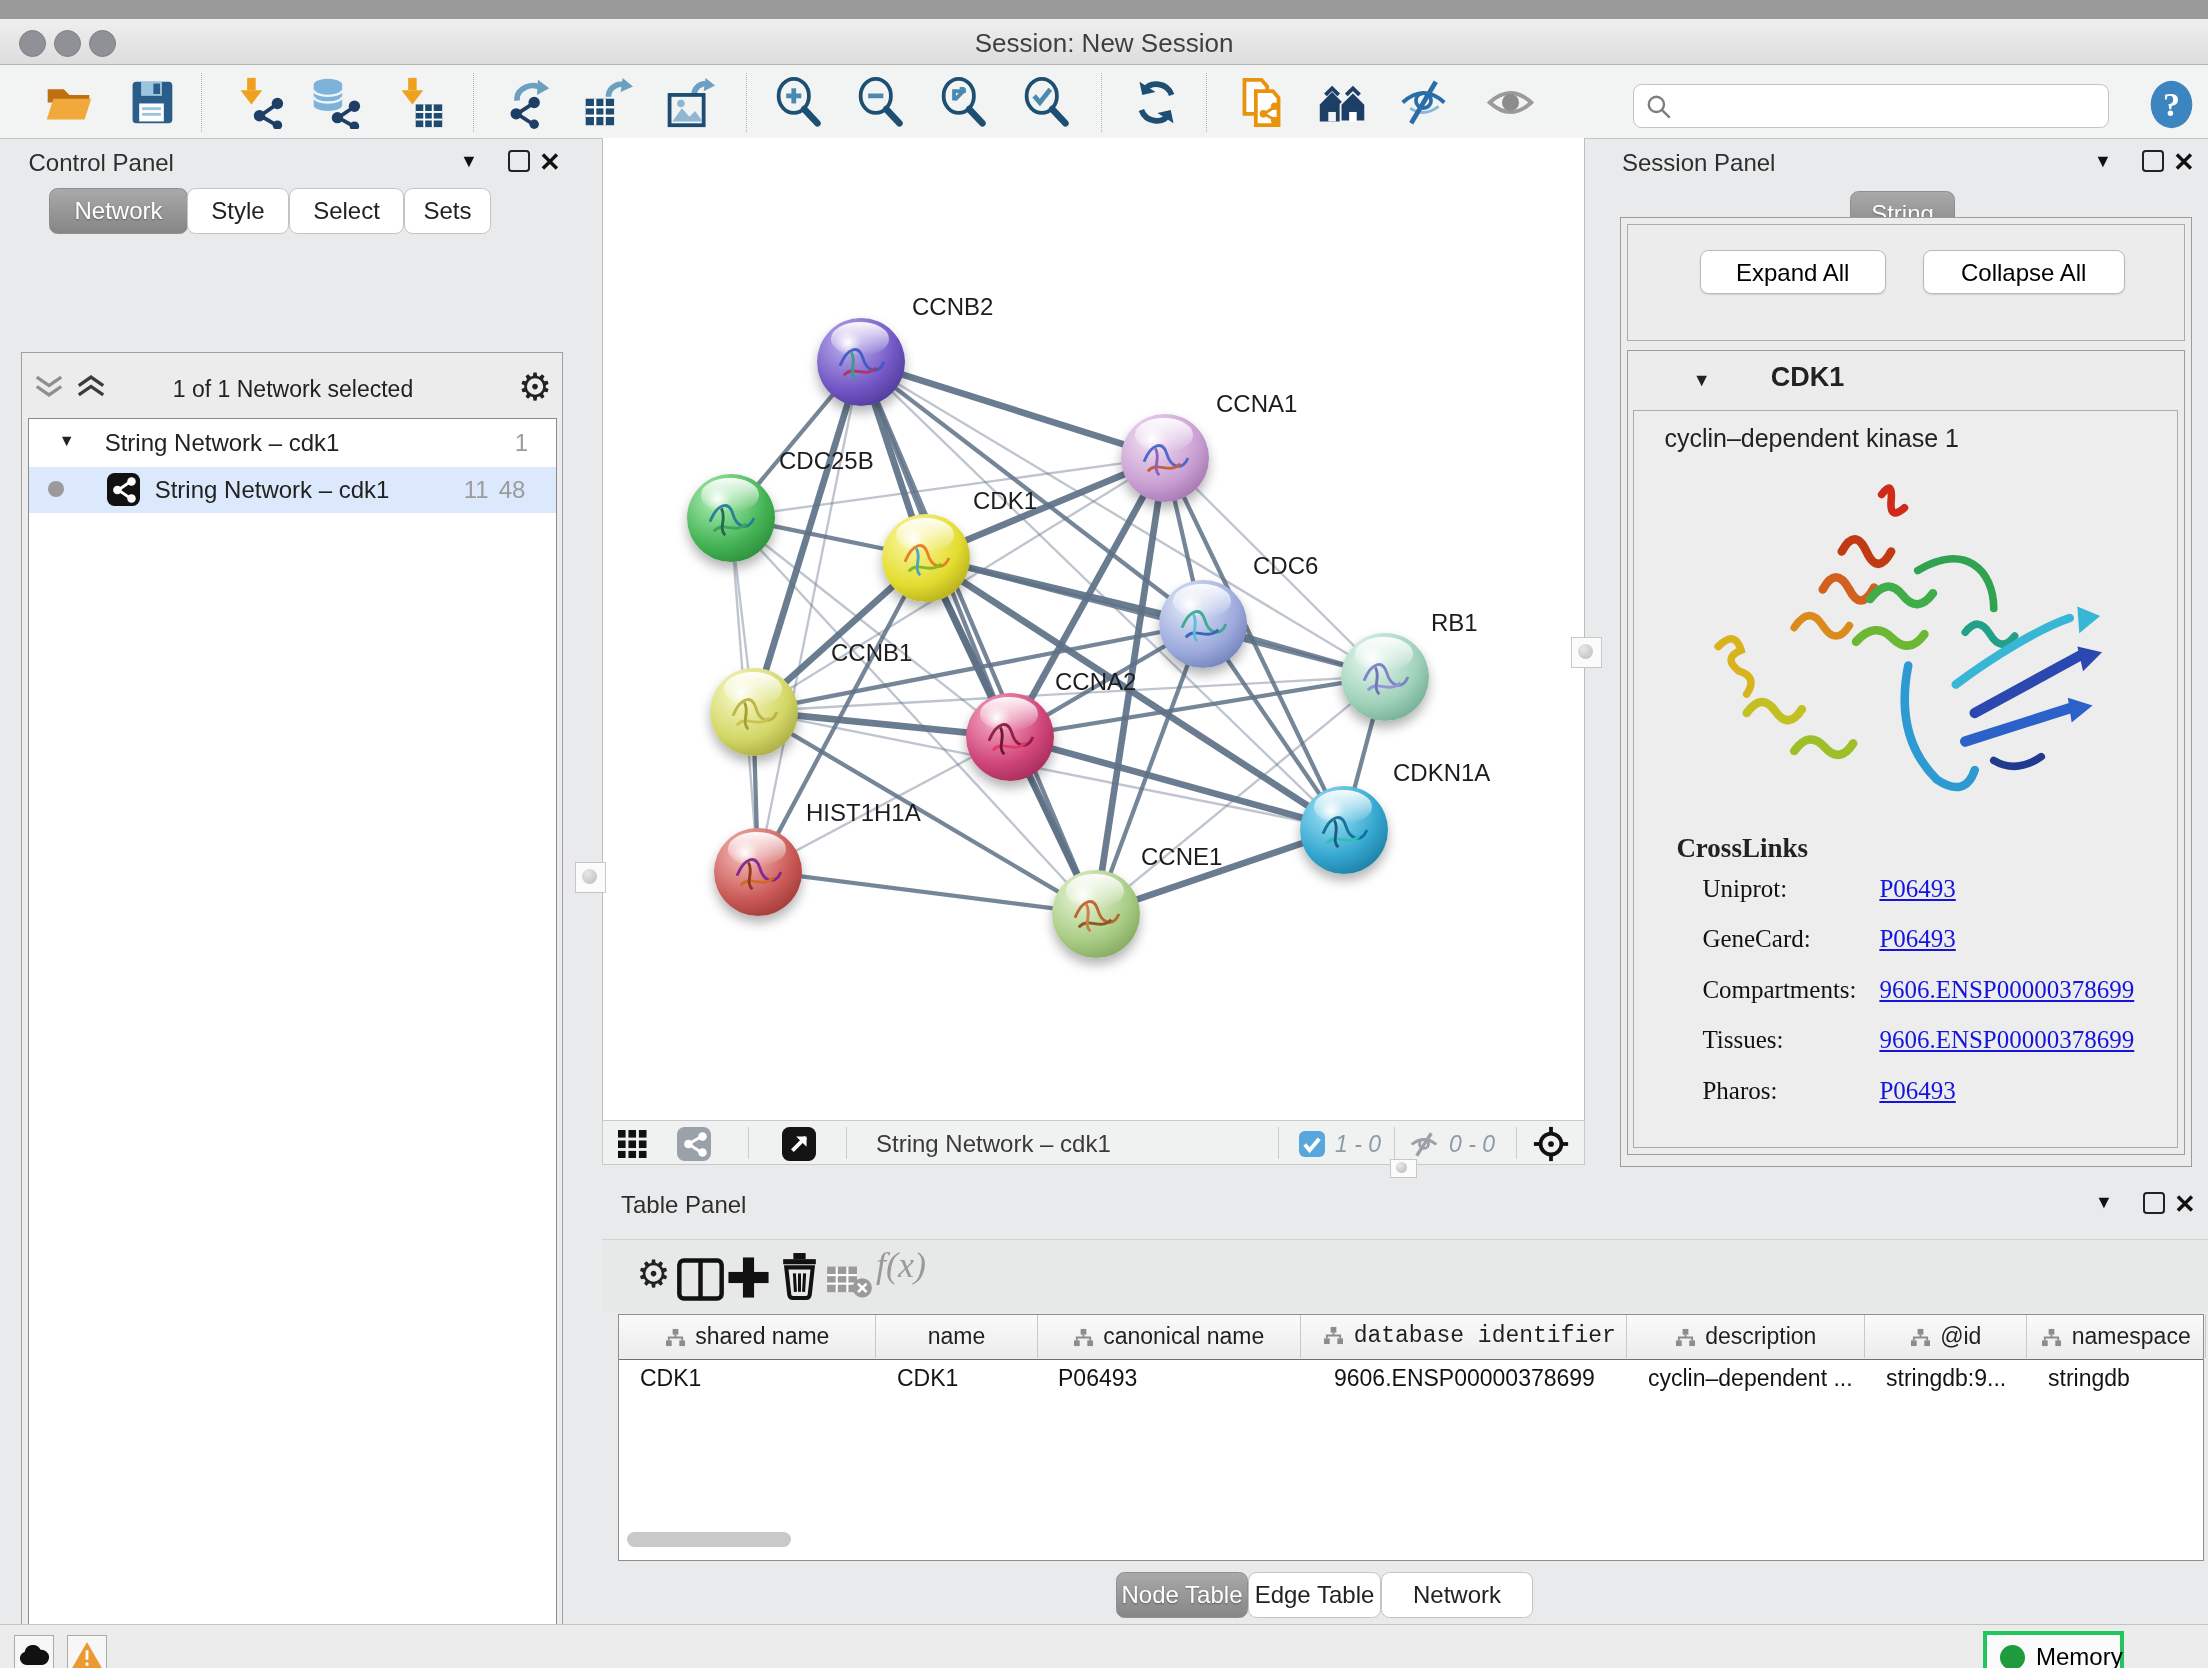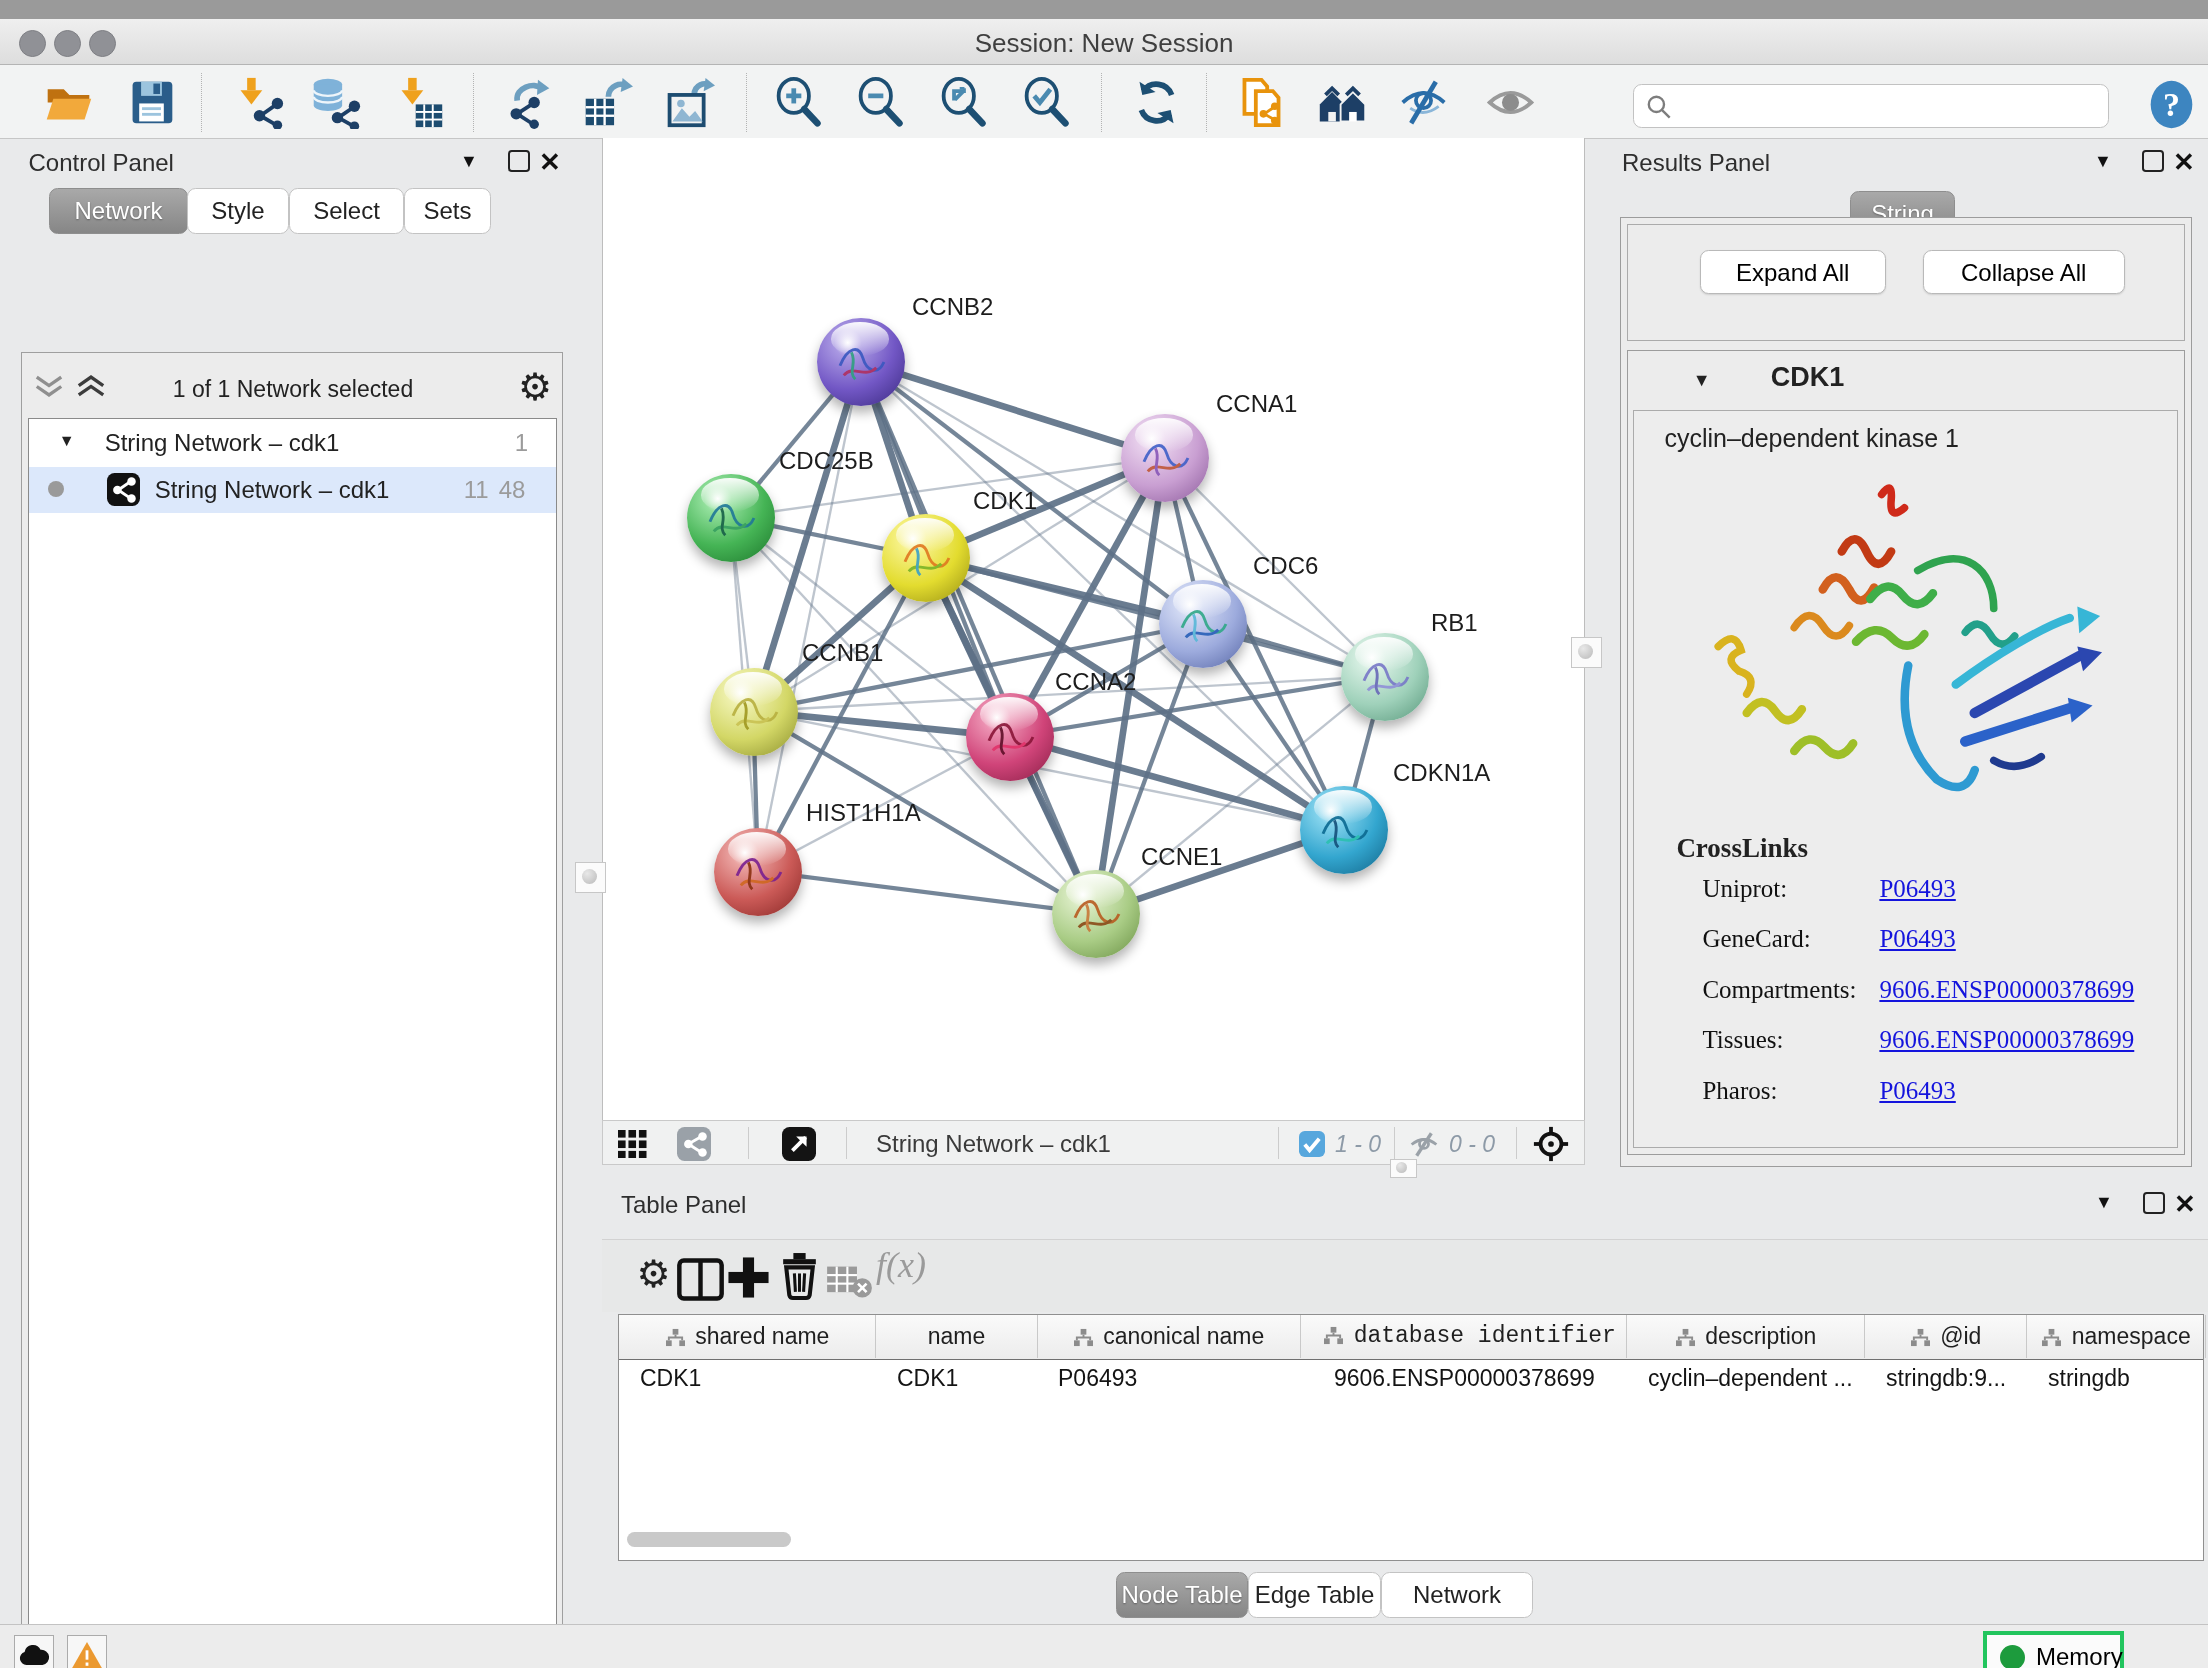--- a/index.html
+++ b/index.html
@@ -437,21 +437,21 @@
         <div class="node-label" style="left: 828px; top: 471px;">RB1</div>
         <div class="ball" style="left: 107px; top: 530px; width: 88px; height: 88px; background: radial-gradient(circle at 35% 28%, rgb(255, 255, 255) 0%, rgb(238, 240, 173) 16%, rgb(211, 215, 102) 55%, rgb(143, 148, 48) 96%);">
           <svg width="88" height="88" viewBox="0 0 92 92" style="position:absolute;left:0;top:0">
       <g fill="none" stroke-width="3" opacity="0.9">
       <path d="M24 50 C 32 30, 44 28, 48 42 S 64 60, 70 46" stroke="#b8b040"></path>
       <path d="M28 60 C 38 48, 50 64, 62 52" stroke="#c9c253"></path>
       <path d="M36 36 C 42 48, 32 56, 40 64" stroke="#a09820"></path>
             </g>
           </svg>
         </div>
-        <div class="node-label" style="left: 199px; top: 501px;">CCNB1</div>
+        <div class="node-label" style="left: 199px; top: 501px; padding-left: 29px;">CCNB1</div>
         <div class="ball" style="left: 363px; top: 555px; width: 88px; height: 88px; background: radial-gradient(circle at 35% 28%, rgb(255, 255, 255) 0%, rgb(236, 146, 178) 16%, rgb(208, 68, 121) 55%, rgb(140, 32, 72) 96%);">
           <svg width="88" height="88" viewBox="0 0 92 92" style="position:absolute;left:0;top:0">
       <g fill="none" stroke-width="3" opacity="0.9">
       <path d="M24 50 C 32 30, 44 28, 48 42 S 64 60, 70 46" stroke="#8a1538"></path>
       <path d="M28 60 C 38 48, 50 64, 62 52" stroke="#e2336a"></path>
       <path d="M36 36 C 42 48, 32 56, 40 64" stroke="#5f0f28"></path>
             </g>
           </svg>
         </div>
         <div class="node-label" style="left: 452px; top: 530px;">CCNA2</div>
@@ -554,21 +554,21 @@
       <i></i>
     </span>
   <span class="knob" style="left:1571px;top:618px">
       <i></i>
     </span>
   <span class="knob" style="left:1390px;top:1140px;width:25px;height:17px">
       <i style="width:11.4px;height:11.4px;left:4.8px;top:1.9px"></i>
     </span>
 
   <div class="abs" style="left:1607px;top:119px;width:601px;height:1037px">
-    <span class="abs panel-title" style="left:15px;top:11.4px">Results Panel</span>
+    <span class="abs panel-title" style="left:15px;top:11.4px">Session Panel</span>
     <span class="abs hdr-tri" style="left:487px;top:13.3px">▼</span>
     <span class="abs hdr-box" style="left:535px;top:12.4px"></span>
     <span class="abs hdr-x" style="left:566px;top:11.4px">✕</span>
     <div class="tab sel" style="left:243px;top:53px;width:105px">String</div>
   </div>
 
   <div class="rp-outer">
     <div class="rp-btnbox">
       <button class="rp-btn" style="left:72px;width:186px;font-family:'Liberation Sans',sans-serif">Expand All</button>
       <button class="rp-btn" style="left:295px;width:202px;font-family:'Liberation Sans',sans-serif">Collapse All</button>

